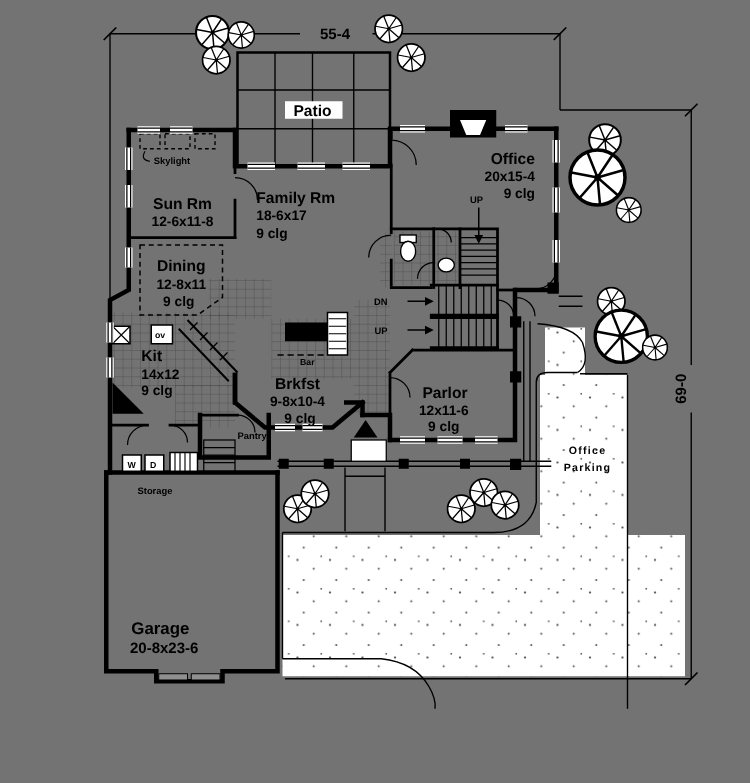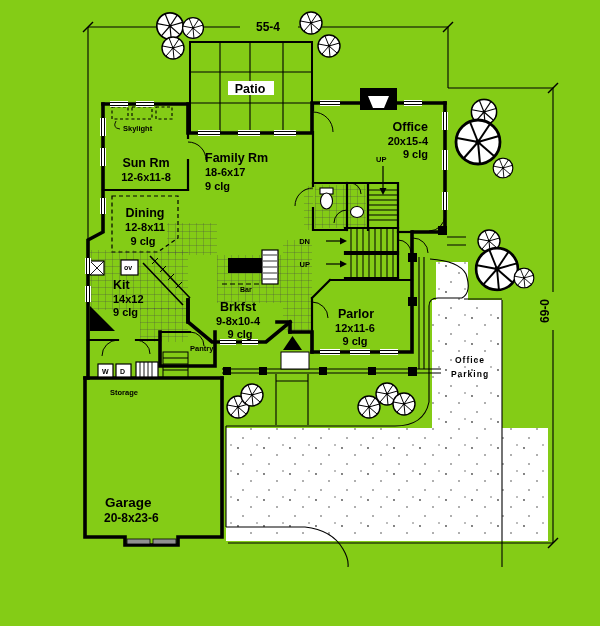--- a/index.html
+++ b/index.html
@@ -1,16 +1,16 @@
 <!DOCTYPE html>
 <html><head>
 <meta charset="utf-8">
 <style>
   html,body{margin:0;padding:0;background:#ffffff;}
-  .canvas{position:relative;width:600px;height:626px;background:#84cc16;overflow:hidden;
+  .canvas{position:relative;width:600px;height:626px;background:#737373;overflow:hidden;
           font-family:"Liberation Sans", sans-serif;}
   svg{position:absolute;top:0;left:0;}
   text{fill:#000;}
   .room-name{font-weight:bold;font-size:12.5px;}
   .room-dim{font-weight:bold;font-size:11px;}
   .big-name{font-weight:bold;font-size:13.5px;}
   .small-label{font-weight:bold;font-size:7.5px;}
   .tiny-label{font-weight:bold;font-size:7px;}
   .dim-label{font-weight:bold;font-size:12px;}
   .park-label{font-weight:bold;font-size:8.5px;letter-spacing:1px;}

